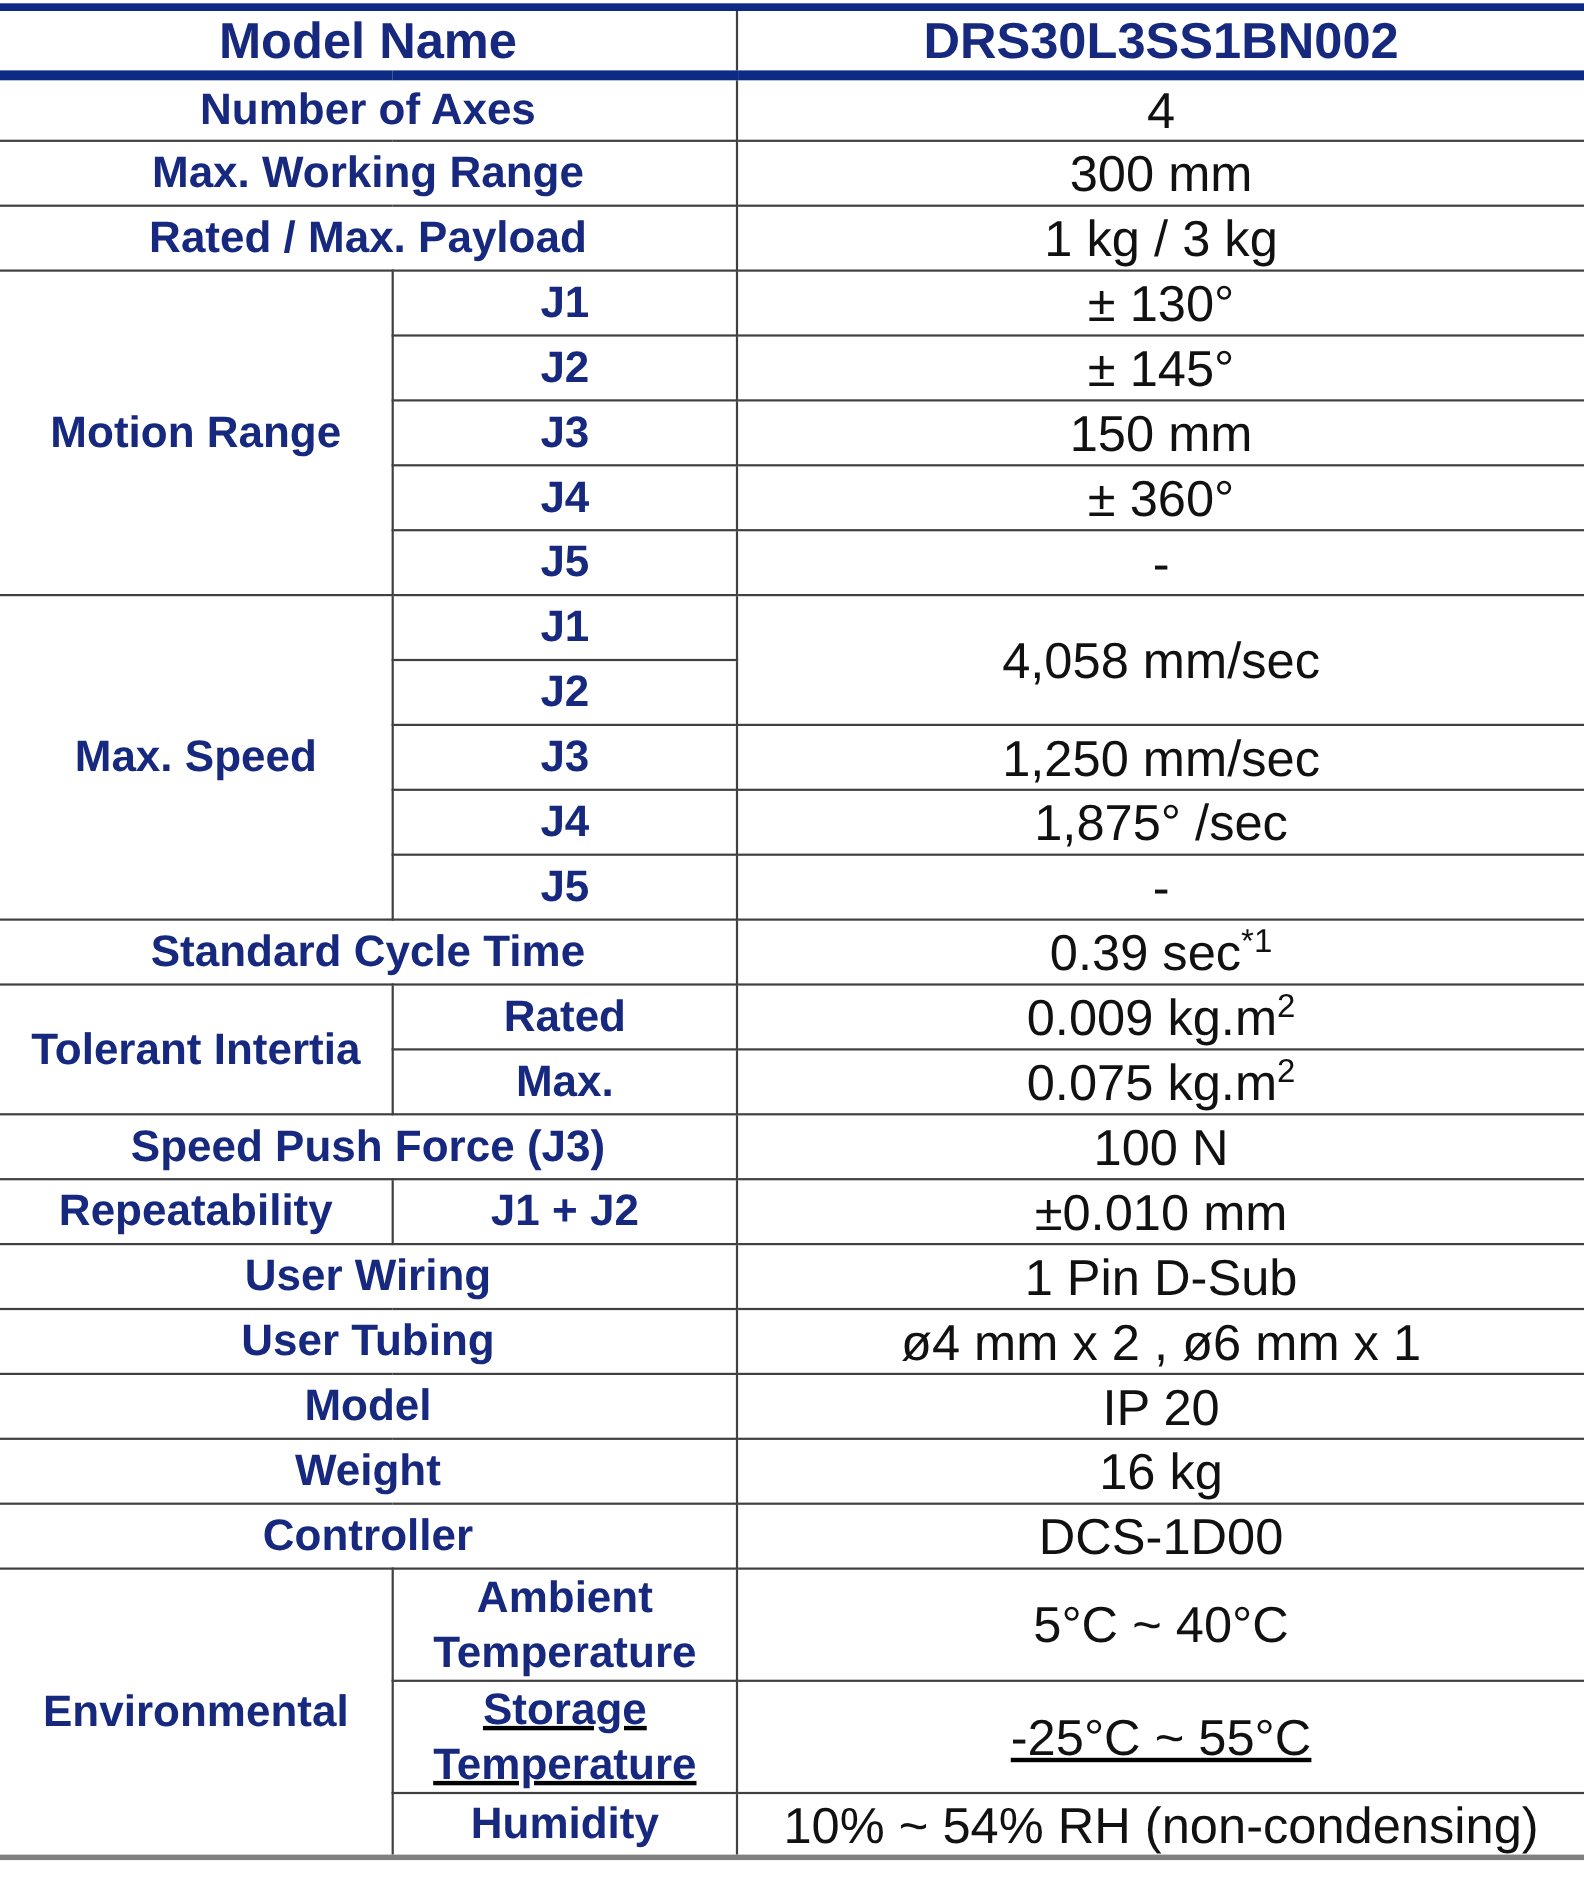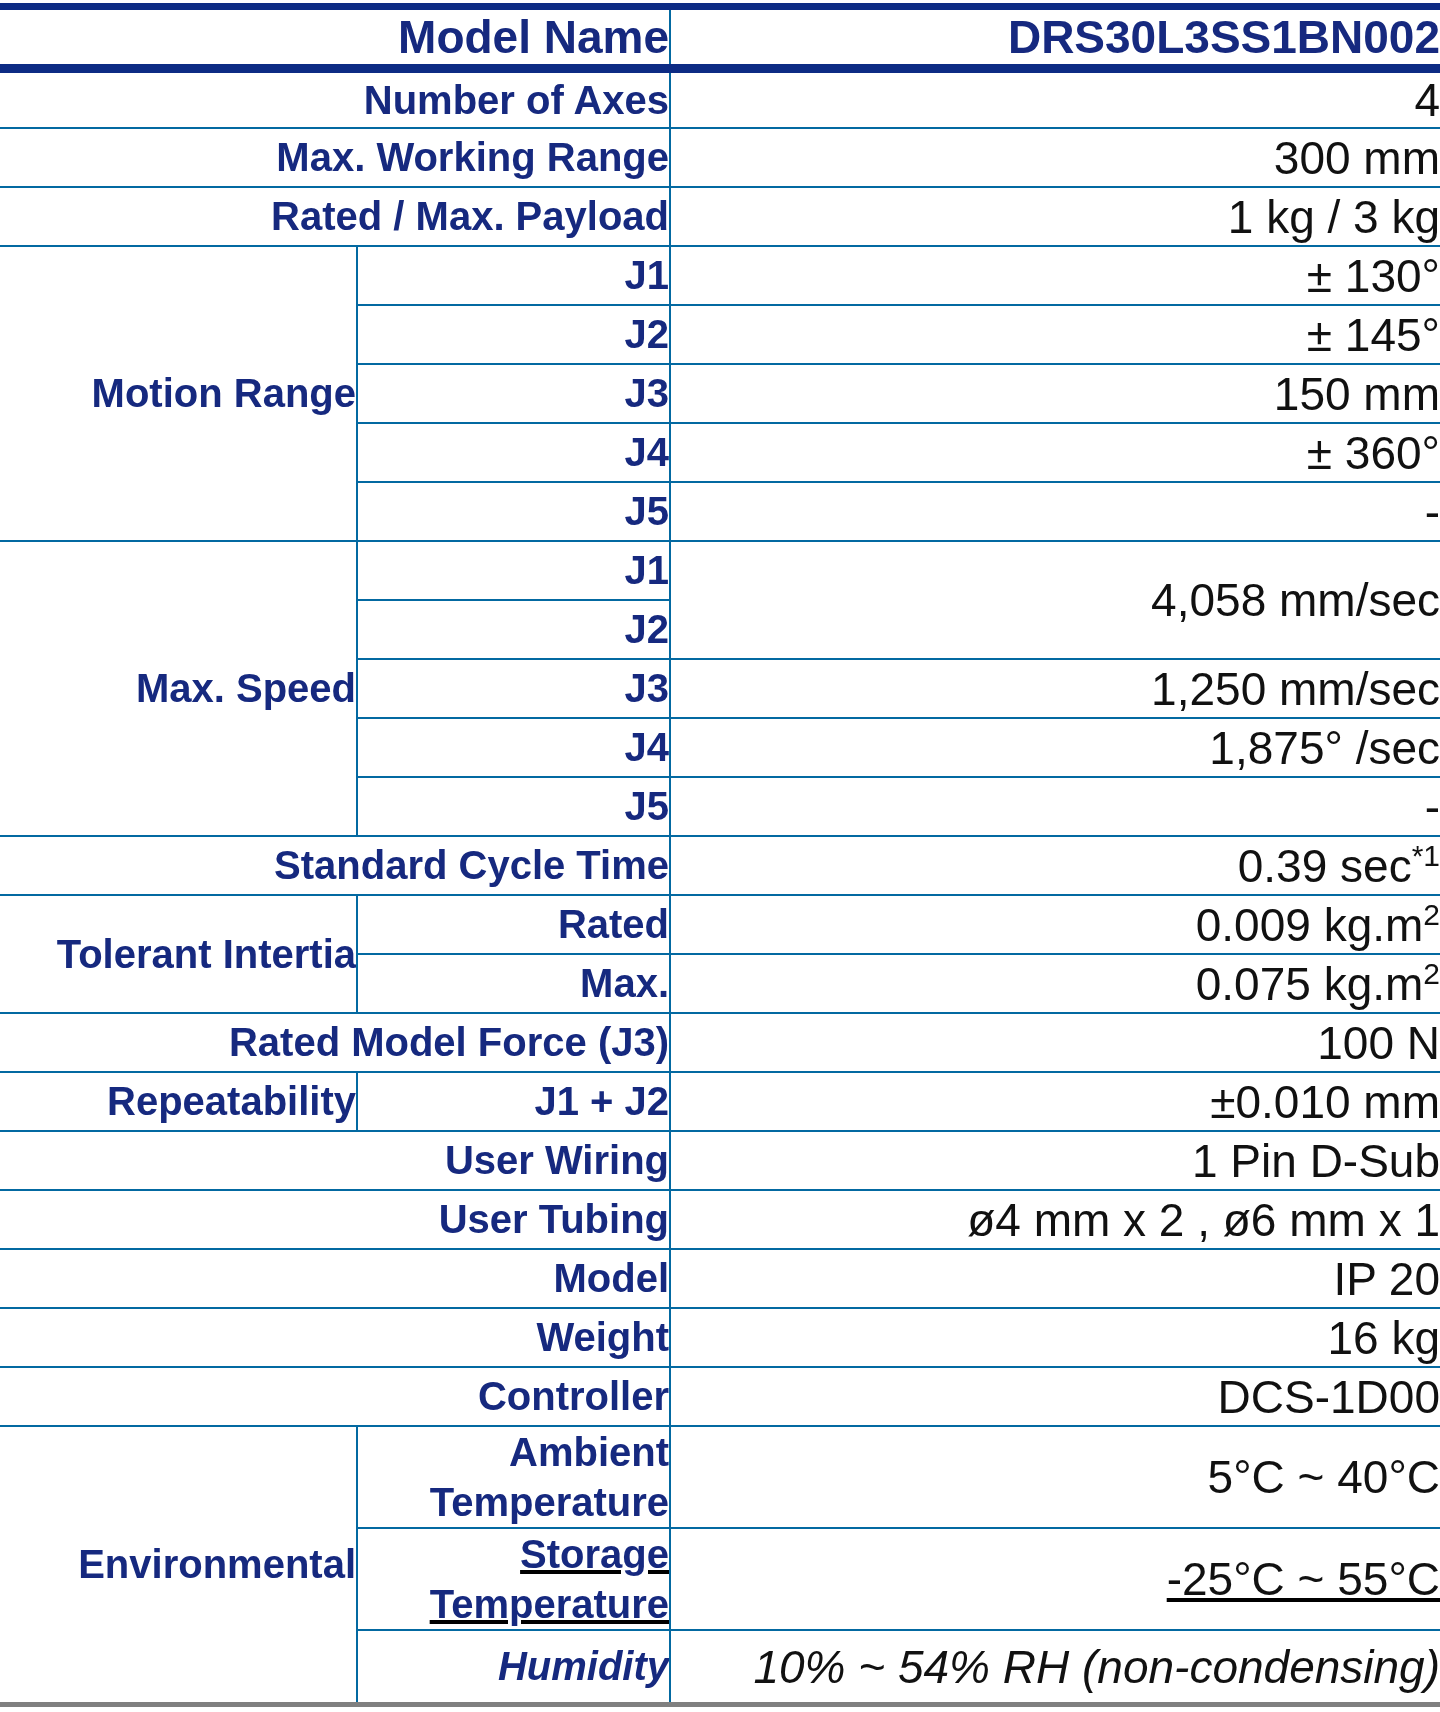--- a/index.html
+++ b/index.html
@@ -24,31 +24,31 @@
     height: 5px;
     background: #808080;
   }
   table.spec {
     width: 1440px;
     border-collapse: collapse;
     table-layout: fixed;
     border-style: hidden; 
   }
   td {
-    border: 2px solid #0369a1;
+    border: 2px solid #404040;
     vertical-align: middle;
-    text-align: right;
+    text-align: center;
     padding: 0;
     overflow: hidden;
   }
   tr.header-row { height: 52px; }
   tr.r         { height: 59px; }
   tr.r-amb     { height: 100px; }
   tr.r-sto     { height: 102px; text-decoration: underline; }
-  tr.r-hum     { height: 72px; font-style: italic; }
+  tr.r-hum     { height: 56px; }
   tr.header-row td {
     border-bottom: 9px solid #0d2b84;
   }
   .lbl {
     color: #16297f;
     font-weight: bold;
     font-size: 40px;
   }
   .lbl.twoline { line-height: 50px; }
   .val {
@@ -146,21 +146,21 @@
     <td rowspan="2" class="lbl">Tolerant Intertia</td>
     <td class="lbl">Rated</td>
     <td class="val"><span>0.009 kg.m</span><sup>2</sup></td>
   </tr>
   <tr class="r">
     <td class="lbl">Max.</td>
     <td class="val"><span>0.075 kg.m</span><sup>2</sup></td>
   </tr>
 
   <tr class="r">
-    <td colspan="2" class="lbl">Rated Model Force (J3)</td>
+    <td colspan="2" class="lbl">Speed Push Force (J3)</td>
     <td class="val">100 N</td>
   </tr>
 
   <tr class="r">
     <td class="lbl">Repeatability</td>
     <td class="lbl">J1 + J2</td>
     <td class="val">±0.010 mm</td>
   </tr>
 
   <tr class="r">

